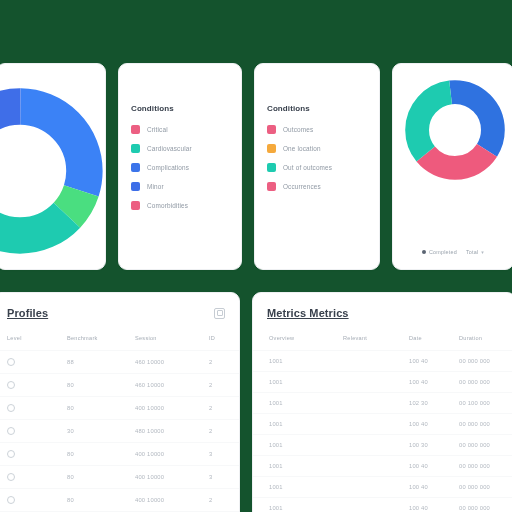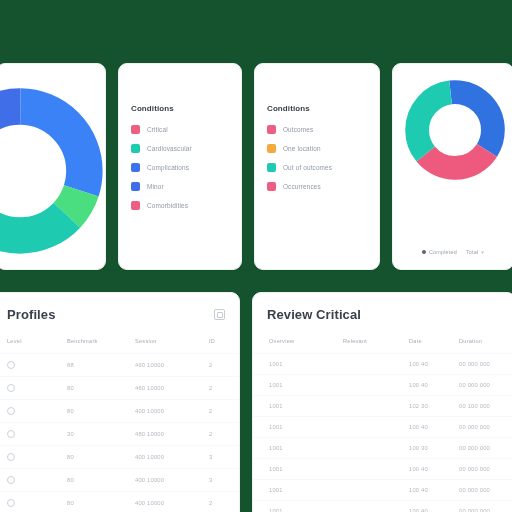--- a/index.html
+++ b/index.html
@@ -66,21 +66,21 @@
     box-shadow:0 1px 2px rgba(16,24,40,0.035);
     box-sizing:border-box;position:relative;overflow:hidden;
   }
   .table-card-left{width:248px;margin-left:-8px;}
   .table-card-right{width:264px;margin-right:-6px;}
 
   .table-head{
     display:flex;align-items:center;justify-content:space-between;
     padding:14px 14px 0 14px;
   }
-  .table-title{font-size:13px;font-weight:700;color:#39414d;letter-spacing:.1px;}
+  .table-title{font-size:11px;font-weight:700;color:#39414d;letter-spacing:.1px;text-decoration:underline;}
   .table-action{
     width:9px;height:9px;border:1px solid #c6ccd3;border-radius:2px;
     position:relative;flex:0 0 auto;
   }
   .table-action:before{
     content:"";position:absolute;left:1.5px;top:1.5px;
     width:4px;height:4px;border:1px solid #c6ccd3;border-radius:1px;
   }
 
   table{width:100%;border-collapse:collapse;margin-top:16px;}
@@ -266,21 +266,21 @@
             <td>400  10000</td>
             <td>2</td>
           </tr>
 
         </tbody>
       </table>
     </div>
 
     <div class="table-card table-card-right">
       <div class="table-head">
-        <div class="table-title">Review Critical</div>
+        <div class="table-title">Metrics Metrics</div>
       </div>
       <table class="t-right">
         <thead>
           <tr>
             <th>Overview</th>
             <th>Relevant</th>
             <th>Date</th>
             <th>Duration</th>
           </tr>
         </thead>

